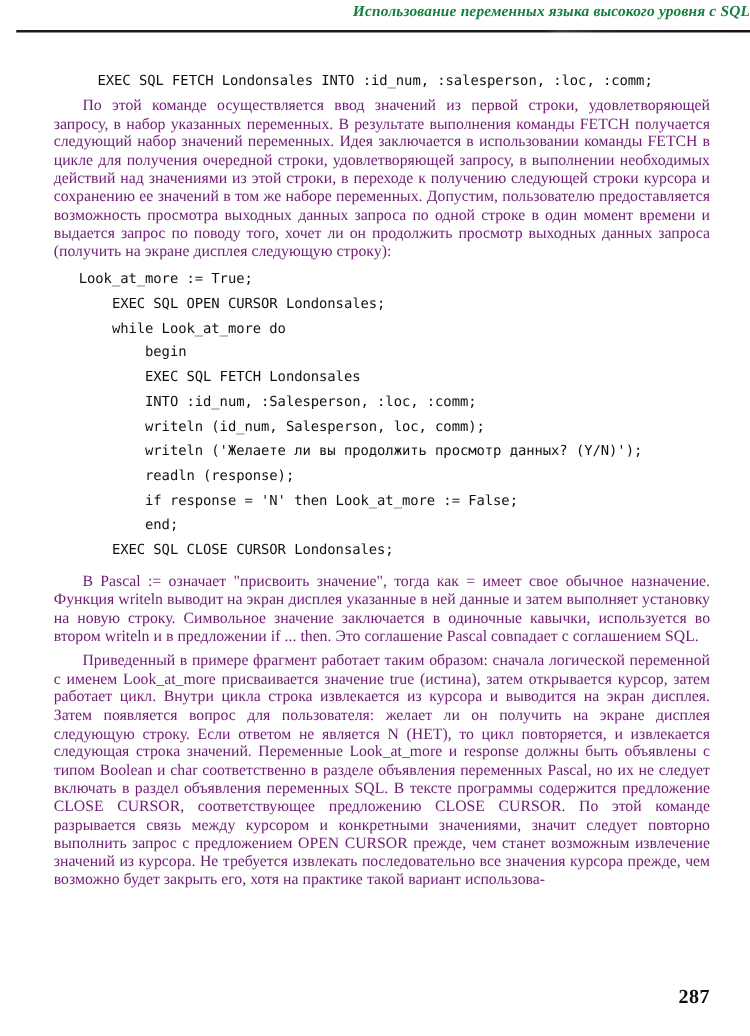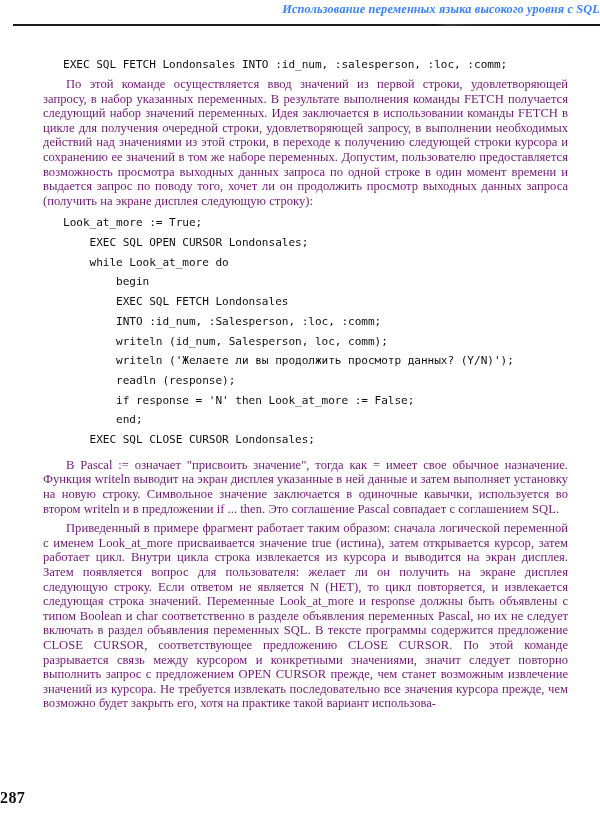--- a/index.html
+++ b/index.html
@@ -29,21 +29,21 @@
   .running-head {
     position: absolute;
     top: 2px;
     left: 13px;
     right: 0px;
     text-align: right;
     font-style: italic;
     font-weight: 700;
     font-size: 12.3px;
     letter-spacing: 0.15px;
-    color: #3b82f6;
+    color: #15803d;
     white-space: nowrap;
   }
   .head-rule {
     position: absolute;
     top: 24px;
     left: 13px;
     width: 587px;
     height: 2px;
     background: linear-gradient(to right,
         #1a1a1a 0%, #1a1a1a 72%,
@@ -77,31 +77,33 @@
     margin: 0;
     font-family: "DejaVu Sans Mono", "Liberation Mono", monospace;
     font-size: 11.1px;
     line-height: 19.7px;
     color: #101010;
     white-space: pre;
     letter-spacing: -0.05px;
   }
   pre.code.single {
     line-height: 14px;
+    margin-left: 15px;
   }
   .code-wrap {
     padding-left: 20px;
   }
 
   
   .folio {
     position: absolute;
     left: 0;
     right: 32px;
     bottom: 22px;
+    text-align: right;
     font-size: 16px;
     font-weight: 700;
     color: #0d0d0d;
     letter-spacing: 0.4px;
   }
 </style>
 </head>
 <body>
 
 <div class="page">

